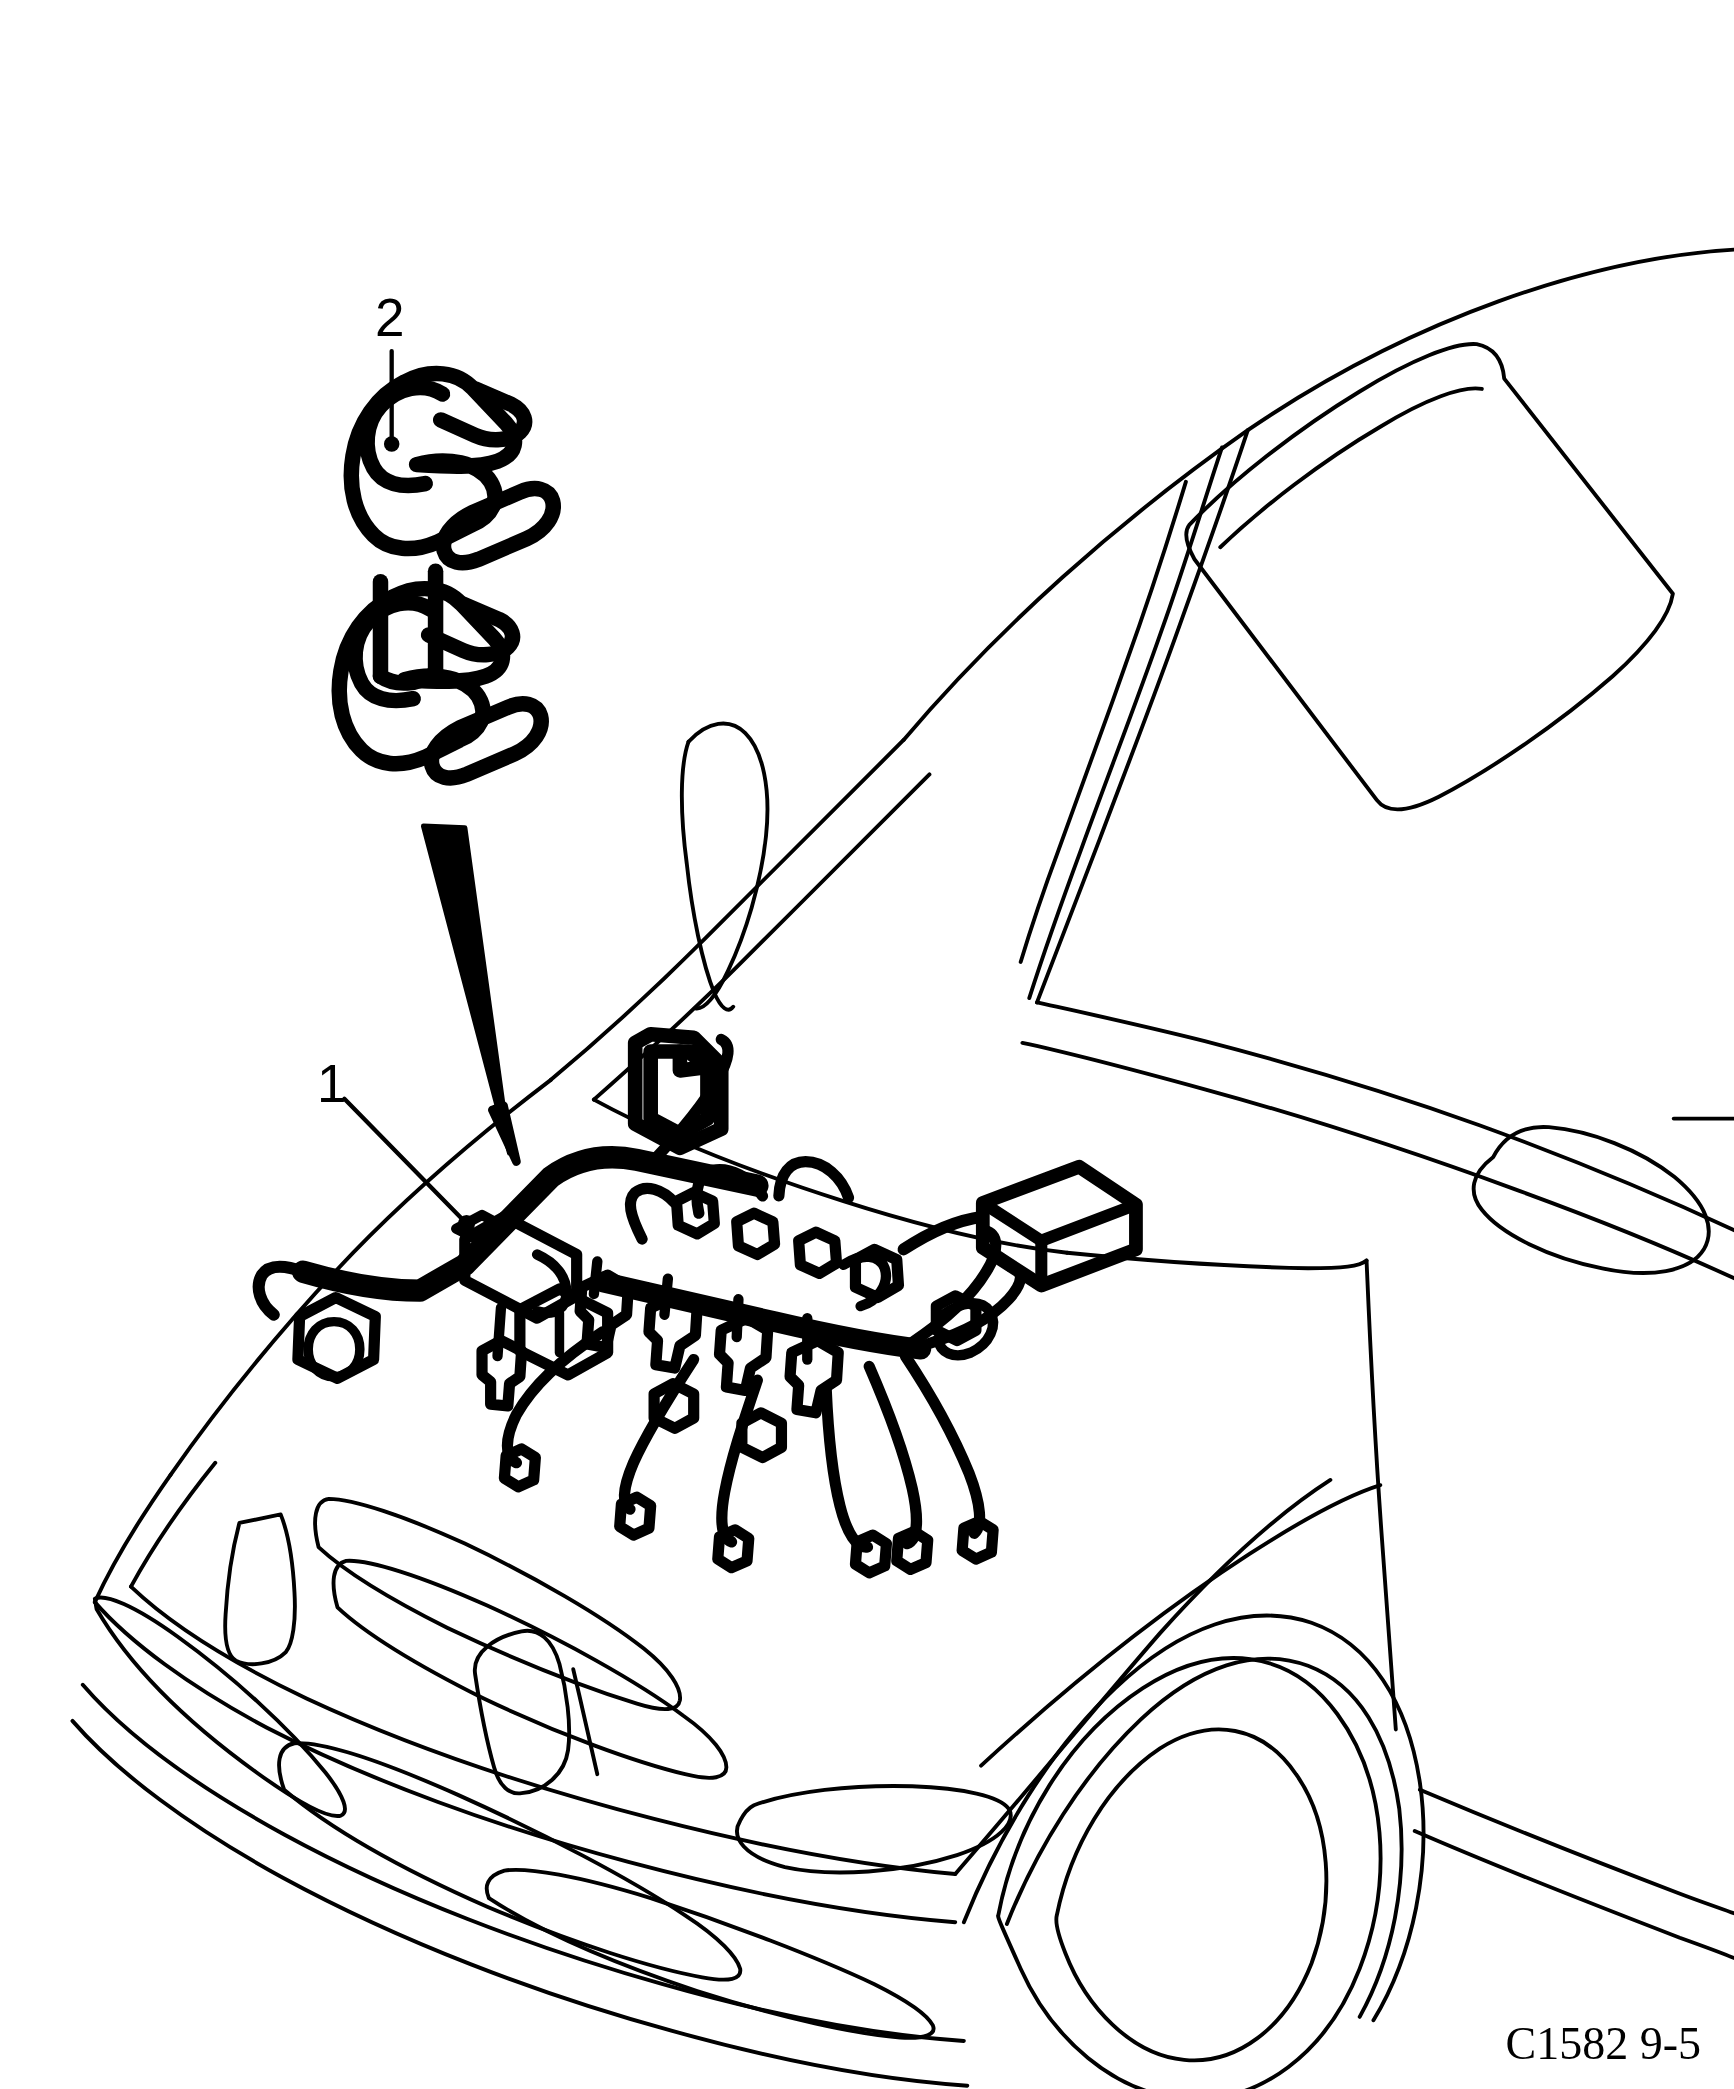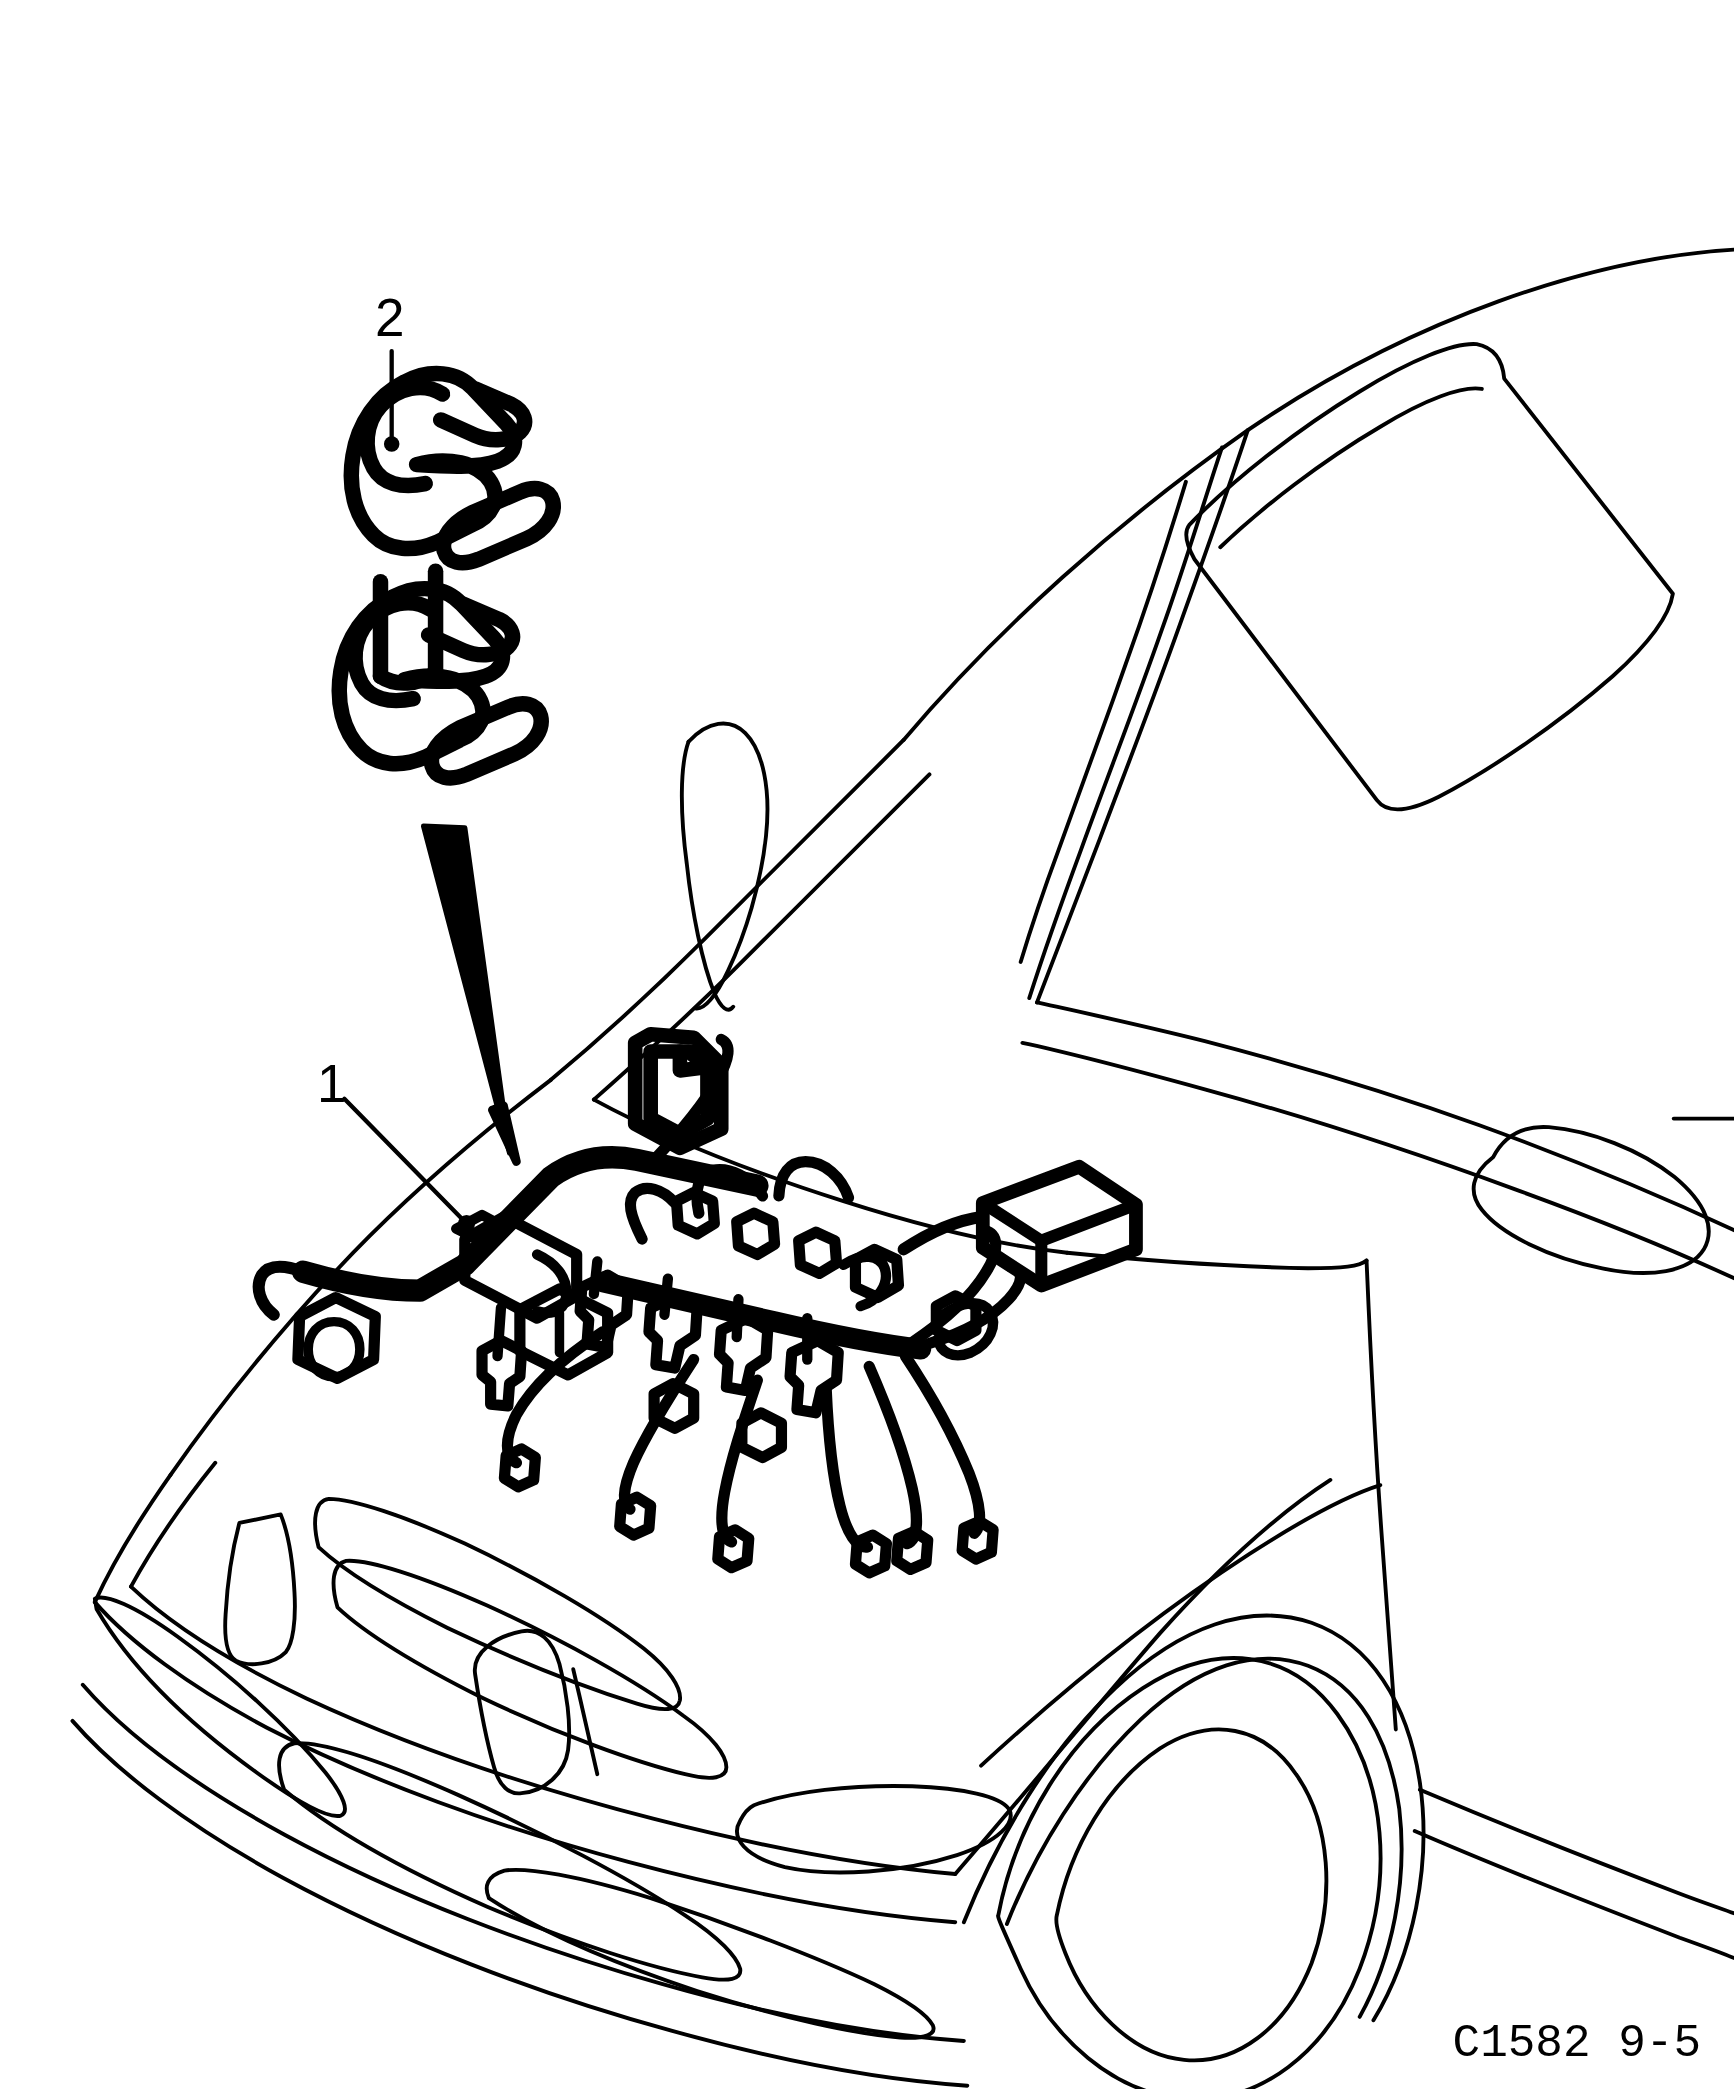--- a/index.html
+++ b/index.html
@@ -35,21 +35,21 @@
     color: #000000;
     letter-spacing: 0px;
     user-select: none;
   }
   #callout-1-label { left: 317px; top: 1057px; }
   #callout-2-label { left: 375px; top: 291px; }
   #figure-caption {
     position: absolute;
     right: 34px;
     bottom: 20.6px;
-    font-family: Liberation Mono, monospace;
+    font-family: Liberation Serif, serif;
     font-size: 46px;
     line-height: 50px;
     color: #000000;
     white-space: nowrap;
   }
 </style>
 </head>
 <body>
 
 <div id="page">

